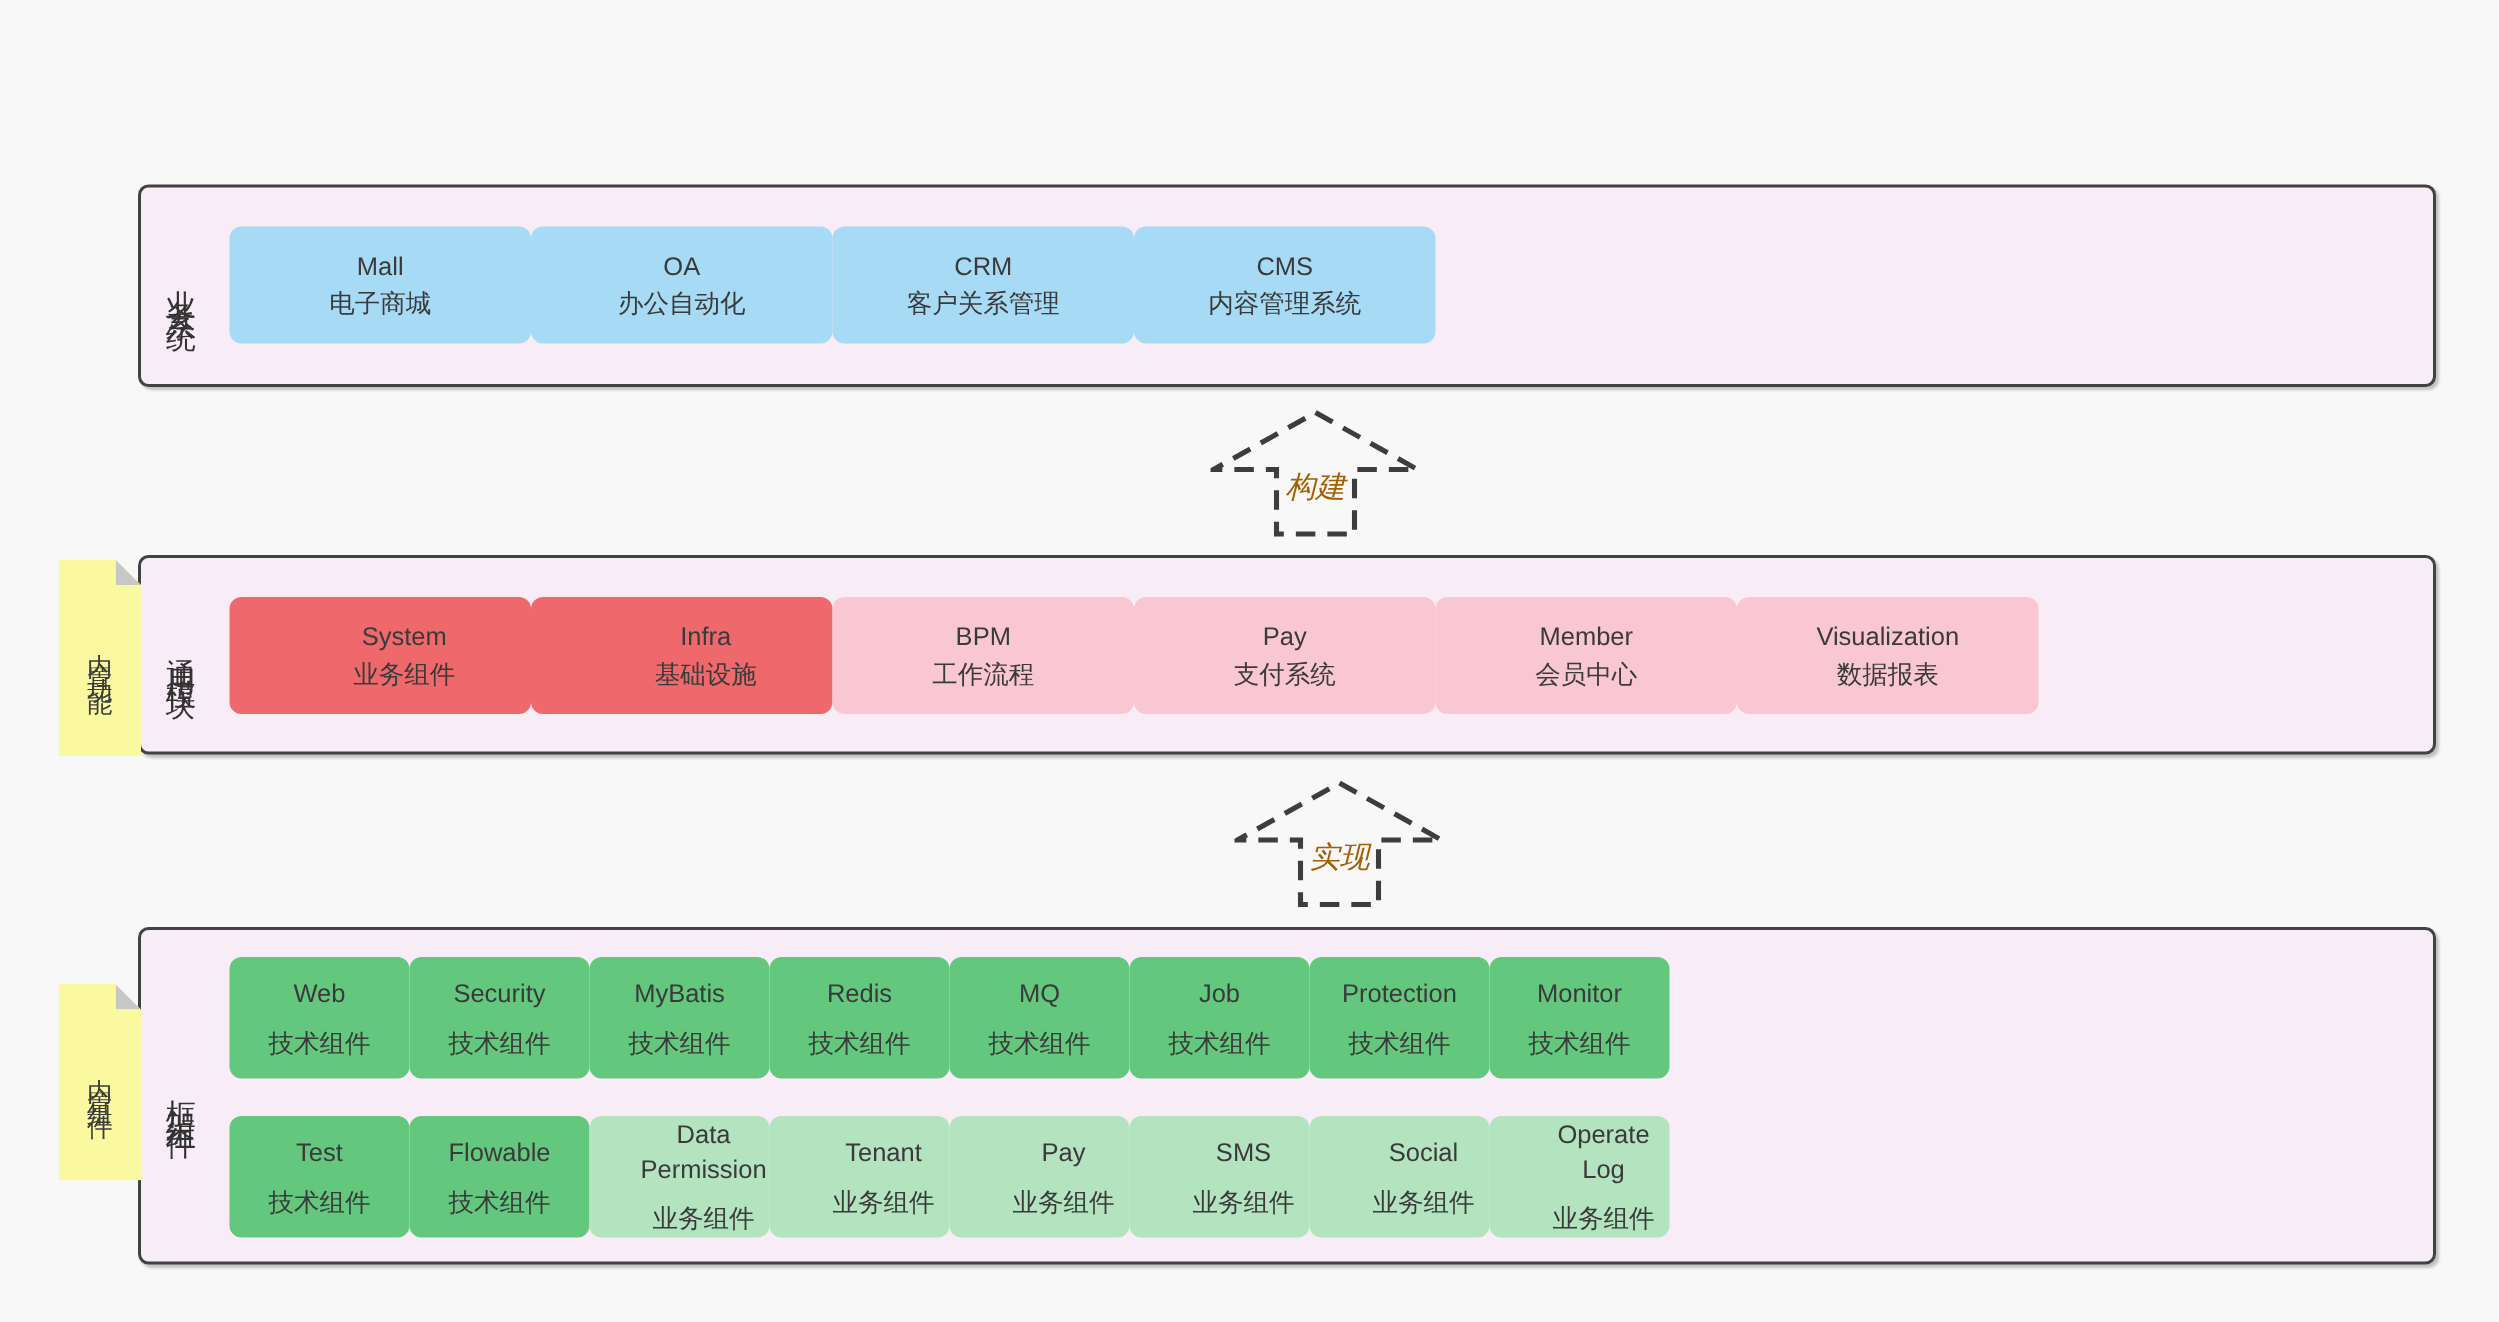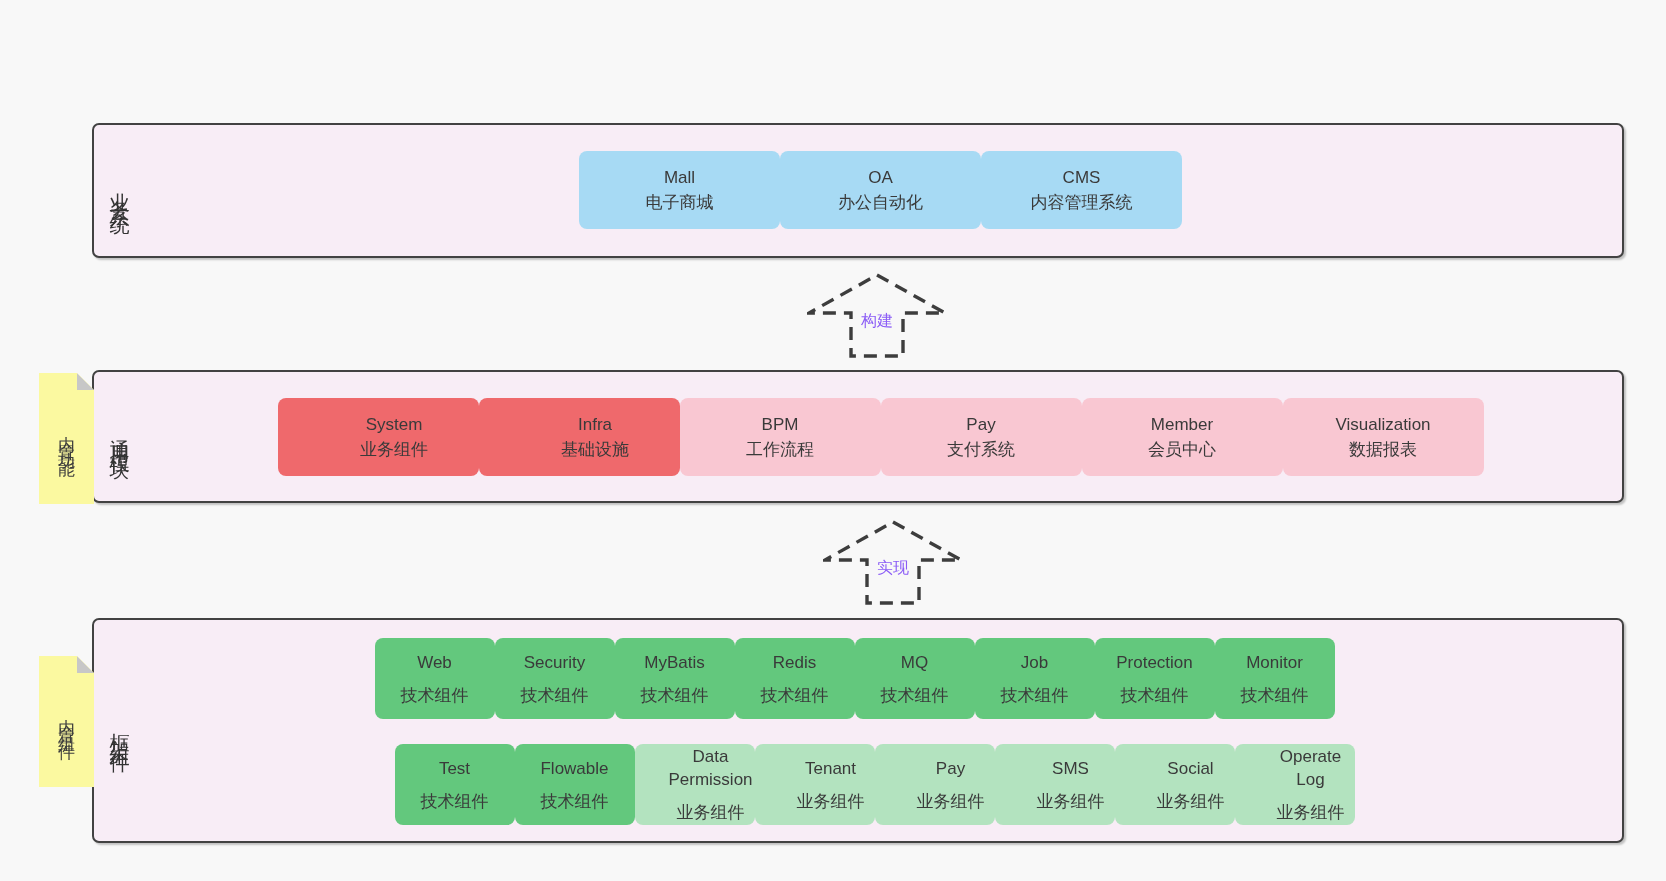--- a/index.html
+++ b/index.html
@@ -18,24 +18,24 @@
   #band-business{top:123px;height:131px;}
   #band-common{top:370px;height:129px;}
   #band-framework{top:618px;height:221px;}
 
   .band-label{
     position:absolute;left:13px;top:50%;transform:translateY(-50%);
     writing-mode:vertical-rl;text-orientation:upright;
     font-size:20px;letter-spacing:7px;color:#333;white-space:nowrap;
   }
 
-  .boxrow{position:absolute;display:flex;justify-content:center;}
+  .boxrow{position:absolute;display:flex;justify-content:flex-start;}
   .row6{left:59px;right:14px;top:26px;}
   .row8-1{left:59px;right:66px;top:18px;}
-  .row8-2{left:59px;right:66px;top:124px;margin-left:40px;}
+  .row8-2{left:59px;right:66px;top:124px;}
 
   .box{
     border-radius:8px;
     display:flex;flex-direction:column;align-items:center;justify-content:center;
     text-align:center;font-size:17px;line-height:25px;padding:2px 4px;box-sizing:border-box;
   }
   .row6 .box{width:201px;height:78px;}
   .row8-1 .box,.row8-2 .box{width:120px;height:81px;line-height:23px;gap:10px;}
 
   .blue{background:var(--blue,#a7daf4);}
@@ -61,36 +61,40 @@
   }
   #band-common .sticky{top:1px;}
   #band-framework .sticky{top:36px;}
 
   .arrow{position:absolute;width:140px;height:85px;}
   #arrow-build{left:807px;top:273px;}
   #arrow-implement{left:823px;top:520px;}
   .arrow svg{display:block;width:100%;height:100%;}
   .arrow-label{
     position:absolute;left:50%;top:38px;transform:translateX(-50%);
-    background:#f8f8f8;padding:0 3px;font-size:16px;color:#8b5cf6;white-space:nowrap;
+    background:#f8f8f8;padding:0 3px;font-size:20px;color:#a16207;white-space:nowrap;font-style:italic;
   }
 </style>
 </head>
 <body>
 
 <div class="band" id="band-business">
   <div class="band-label">业务系统</div>
   <div class="boxrow row6">
     <div class="box blue">
       <span>Mall</span>
       <span>电子商城</span>
     </div>
     <div class="box blue">
       <span>OA</span>
       <span>办公自动化</span>
+    </div>
+    <div class="box blue">
+      <span>CRM</span>
+      <span>客户关系管理</span>
     </div>
     <div class="box blue">
       <span>CMS</span>
       <span>内容管理系统</span>
     </div>
   </div>
 </div>
 
 <div class="arrow" id="arrow-build">
   <svg viewBox="0 0 140 85">

